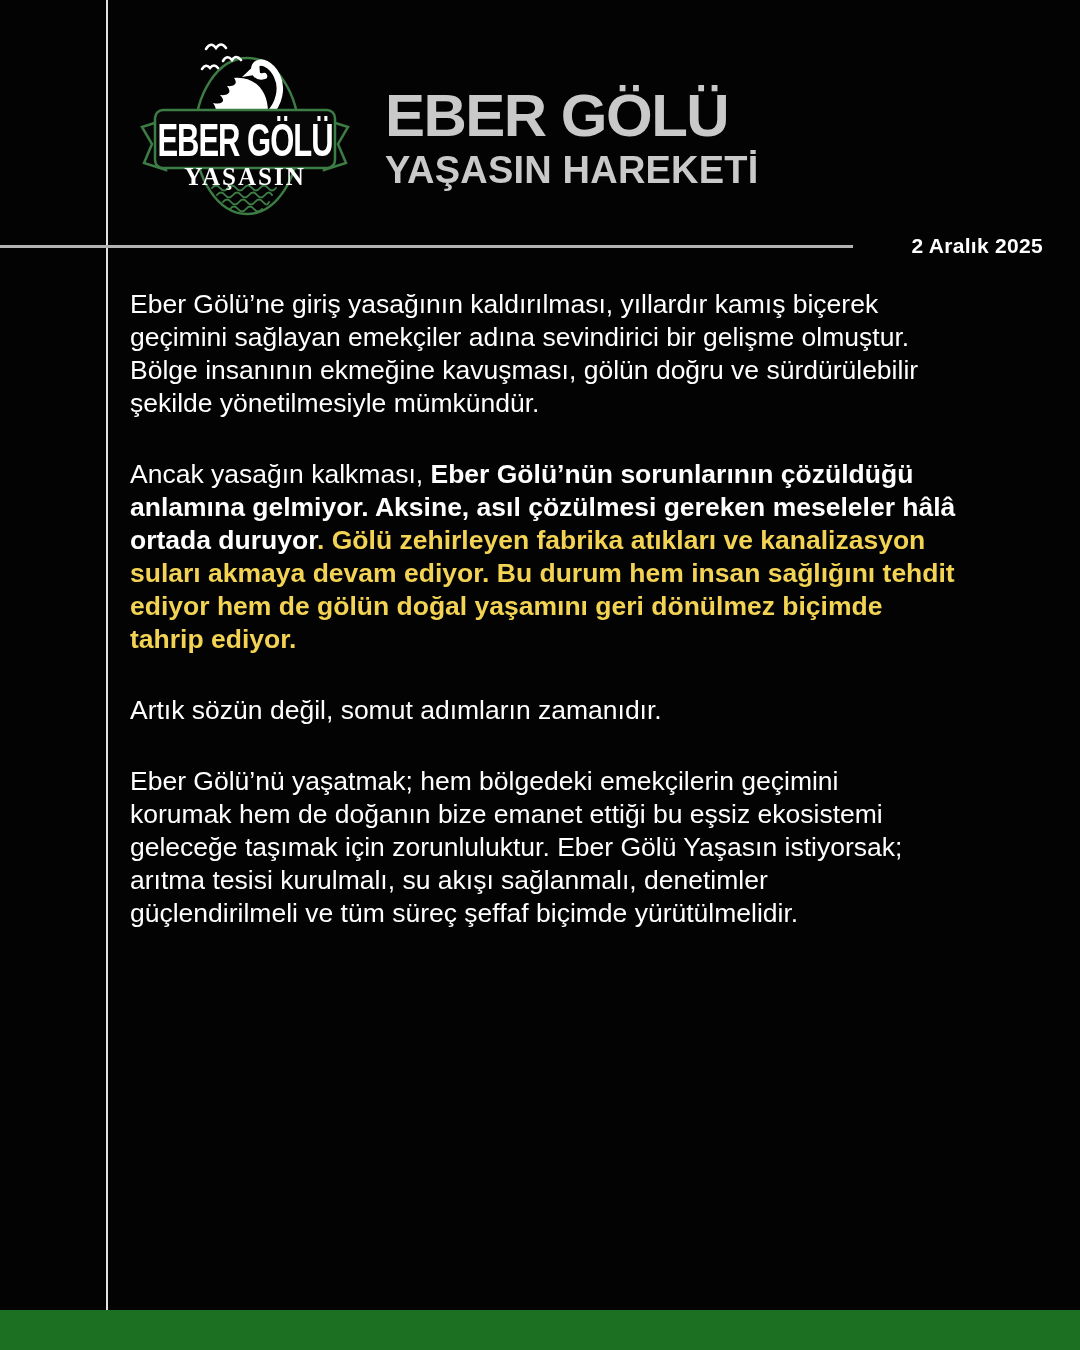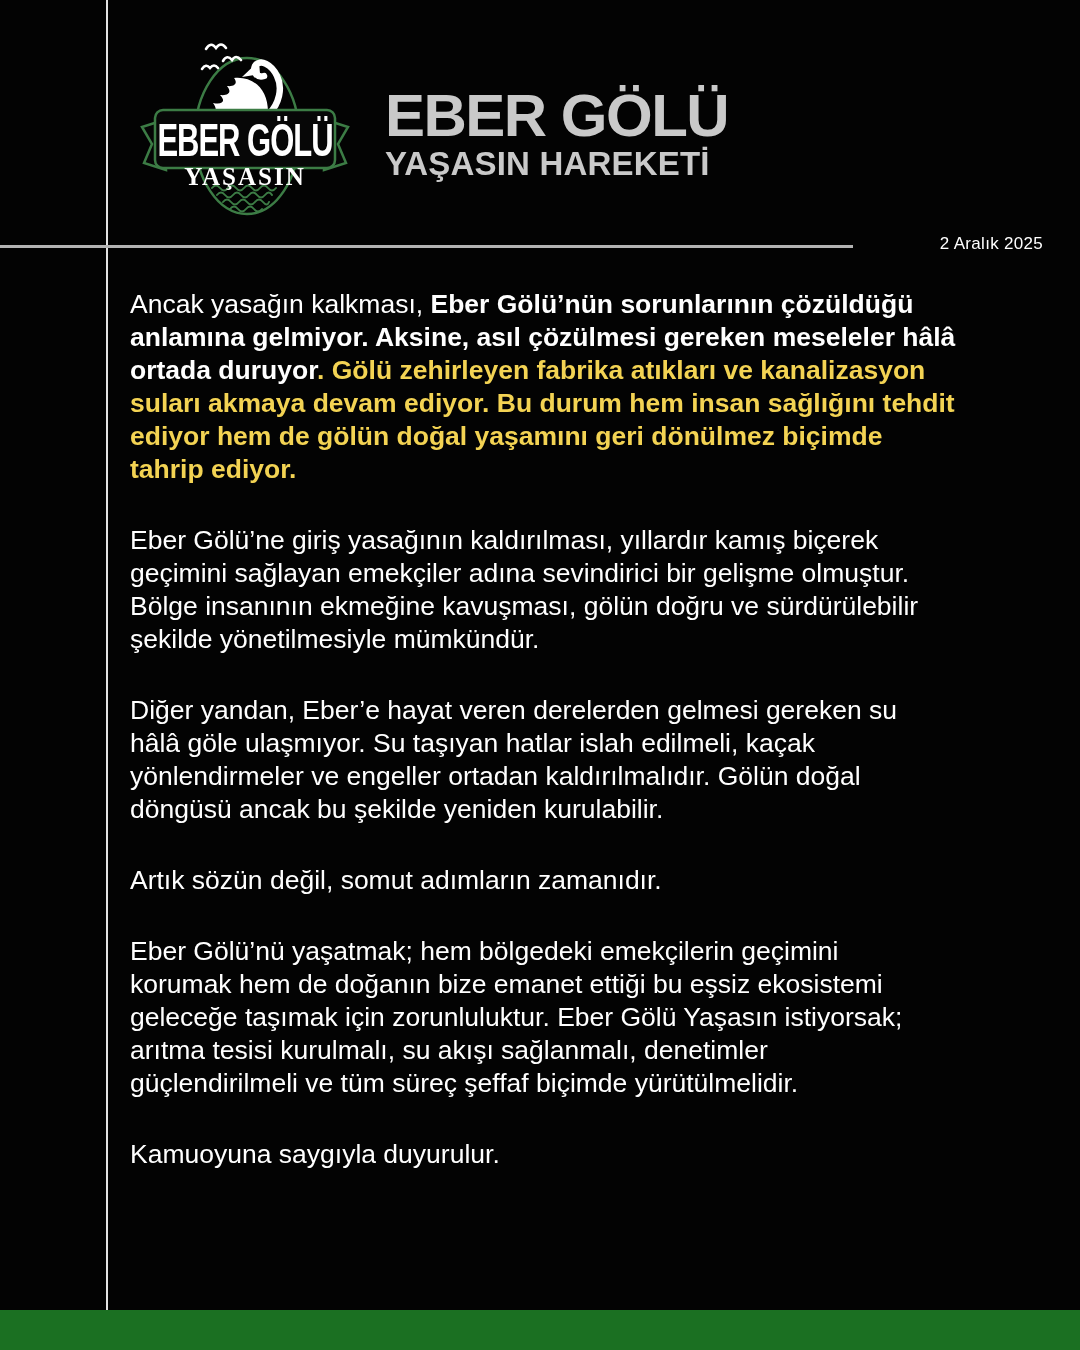--- a/index.html
+++ b/index.html
@@ -15,36 +15,36 @@
     width:2px;height:1310px;
     background:#e3e3e3;
   }
   .hline{
     position:absolute;left:0;top:245px;
     width:853px;height:3px;
     background:#b3b3b3;
   }
   .date{
     position:absolute;top:234px;right:37px;
-    color:#ffffff;font-size:17px;letter-spacing:.3px;
+    color:#ffffff;font-size:21px;letter-spacing:.3px;font-weight:bold;
   }
   .logo{position:absolute;left:138px;top:36px;}
   .logo text{font-family:"Liberation Sans",sans-serif;}
   .logo .badge-serif{font-family:"Liberation Serif",serif;}
   .titleblock{
     position:absolute;left:385px;top:86px;
     color:#c9c9c9;white-space:nowrap;
   }
   .title1{
     font-size:60px;font-weight:700;letter-spacing:-1.5px;
     line-height:60px;
   }
   .title2{
-    font-size:33px;font-weight:700;letter-spacing:.2px;
-    line-height:34px;margin-top:1px;
+    font-size:38px;font-weight:700;letter-spacing:.2px;
+    line-height:34px;margin-top:7px;
   }
   .content{
     position:absolute;left:130px;top:288px;width:930px;
   }
   .para{
     margin:0 0 38px 0;
     font-size:26.5px;line-height:33px;
     color:#ffffff;
     white-space:pre-line;
   }
@@ -104,36 +104,31 @@
     <text class="badge-serif" x="107" y="149" text-anchor="middle" fill="#ffffff" font-size="25" font-weight="700" letter-spacing="2">YAŞASIN</text>
   </g>
 </svg>
 
 <div class="titleblock">
   <div class="title1">EBER GÖLÜ</div>
   <div class="title2">YAŞASIN HAREKETİ</div>
 </div>
 
 <div class="content">
+    <p class="para"><span class="regular">Eber Gölü’ne giriş yasağının kaldırılması, yıllardır kamış biçerek
+geçimini sağlayan emekçiler adına sevindirici bir gelişme olmuştur.
+Bölge insanının ekmeğine kavuşması, gölün doğru ve sürdürülebilir
+şekilde yönetilmesiyle mümkündür.</span></p>
     <p class="para"><span class="regular">Ancak yasağın kalkması, </span><span class="bold">Eber Gölü’nün sorunlarının çözüldüğü
 anlamına gelmiyor. Aksine, asıl çözülmesi gereken meseleler hâlâ
 ortada duruyor</span><span class="yellow">. Gölü zehirleyen fabrika atıkları ve kanalizasyon
 suları akmaya devam ediyor. Bu durum hem insan sağlığını tehdit
 ediyor hem de gölün doğal yaşamını geri dönülmez biçimde
 tahrip ediyor.</span></p>
-    <p class="para"><span class="regular">Eber Gölü’ne giriş yasağının kaldırılması, yıllardır kamış biçerek
-geçimini sağlayan emekçiler adına sevindirici bir gelişme olmuştur.
-Bölge insanının ekmeğine kavuşması, gölün doğru ve sürdürülebilir
-şekilde yönetilmesiyle mümkündür.</span></p>
-    <p class="para"><span class="regular">Diğer yandan, Eber’e hayat veren derelerden gelmesi gereken su
-hâlâ göle ulaşmıyor. Su taşıyan hatlar islah edilmeli, kaçak
-yönlendirmeler ve engeller ortadan kaldırılmalıdır. Gölün doğal
-döngüsü ancak bu şekilde yeniden kurulabilir.</span></p>
     <p class="para"><span class="regular">Artık sözün değil, somut adımların zamanıdır.</span></p>
     <p class="para"><span class="regular">Eber Gölü’nü yaşatmak; hem bölgedeki emekçilerin geçimini
 korumak hem de doğanın bize emanet ettiği bu eşsiz ekosistemi
 geleceğe taşımak için zorunluluktur. Eber Gölü Yaşasın istiyorsak;
 arıtma tesisi kurulmalı, su akışı sağlanmalı, denetimler
 güçlendirilmeli ve tüm süreç şeffaf biçimde yürütülmelidir.</span></p>
-    <p class="para"><span class="regular">Kamuoyuna saygıyla duyurulur.</span></p>
   </div>
 
 <div class="footer-bar"></div>
 
 </body></html>

